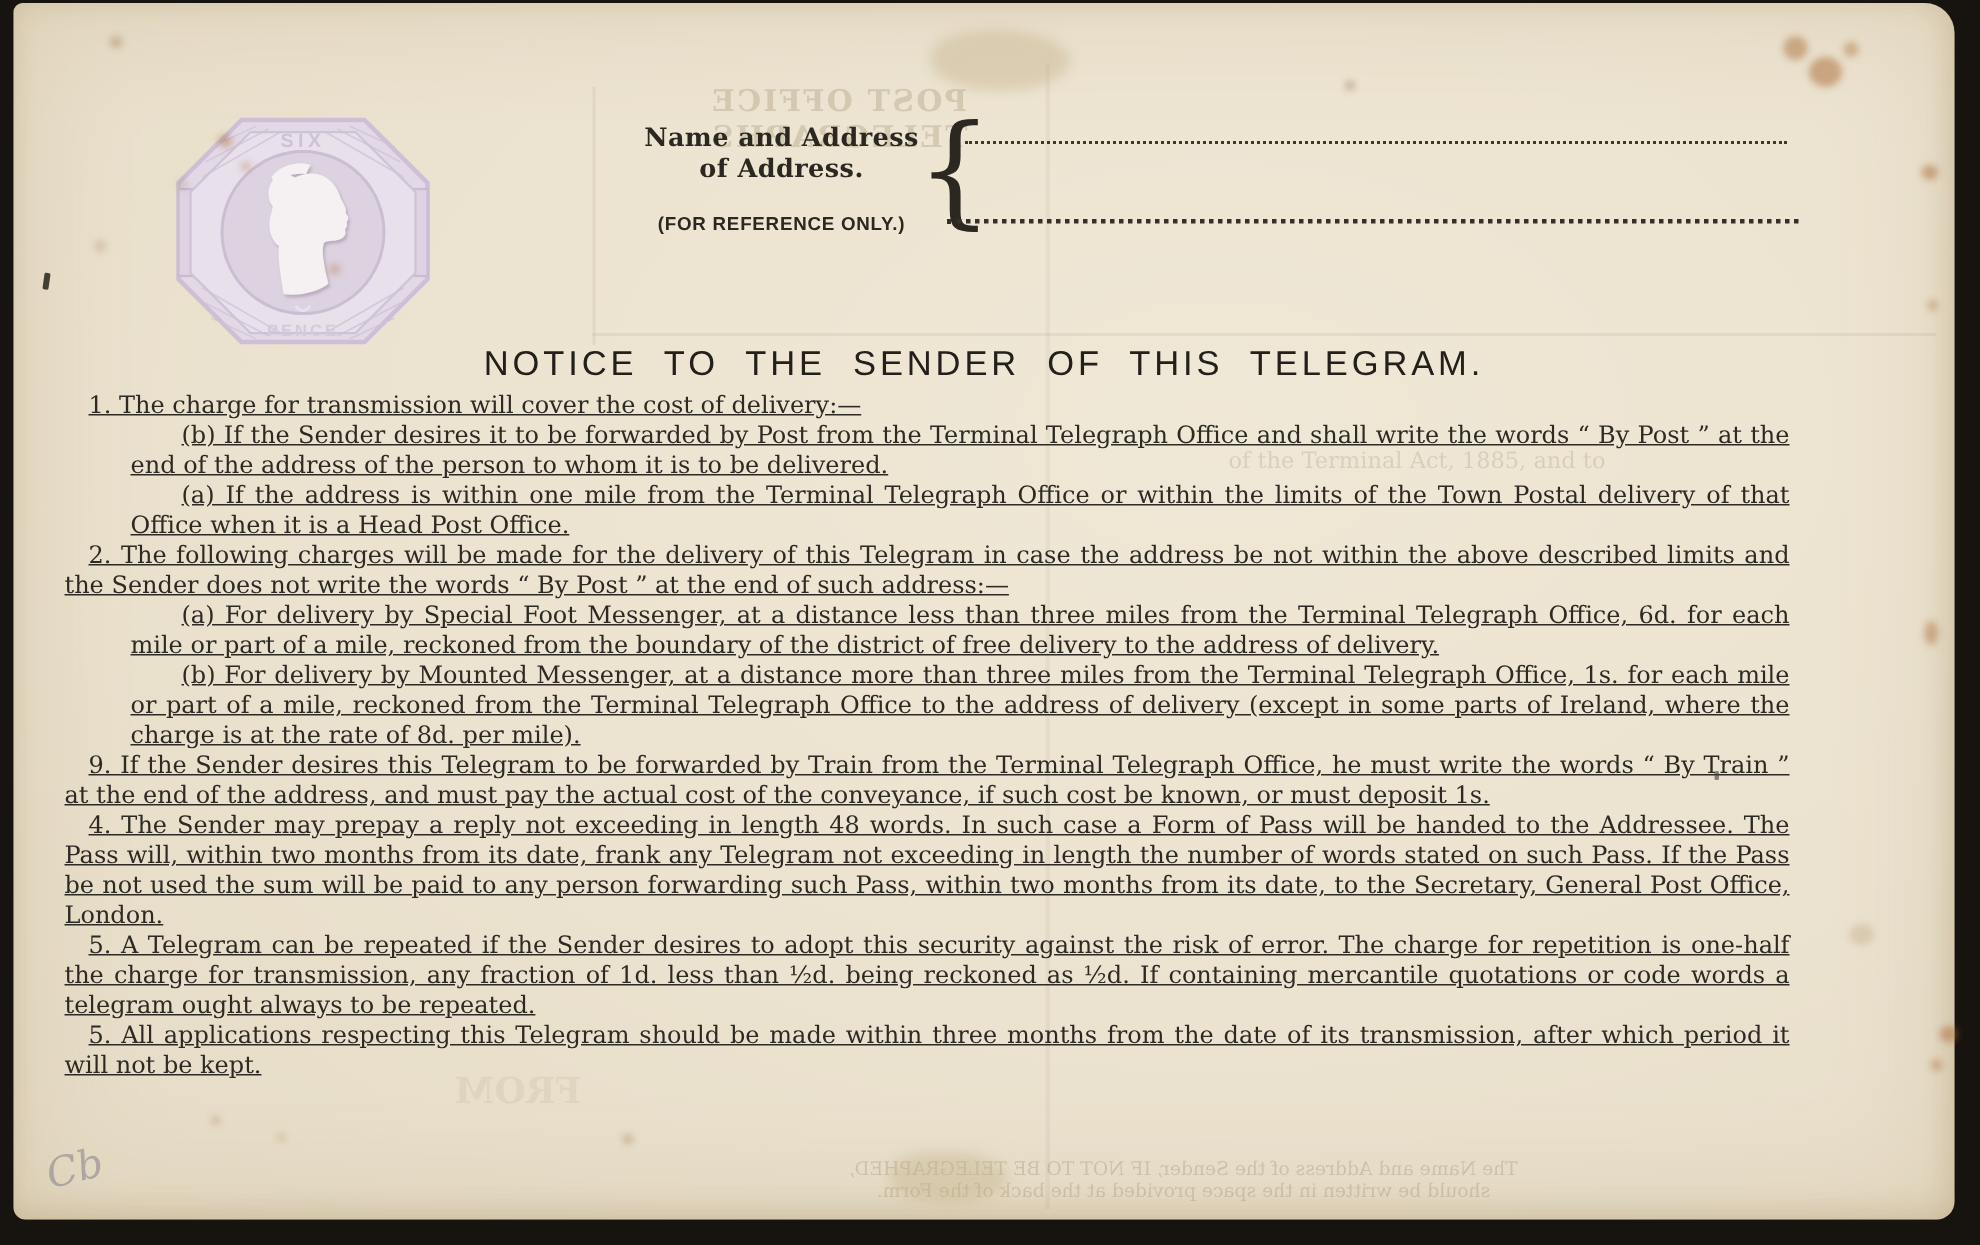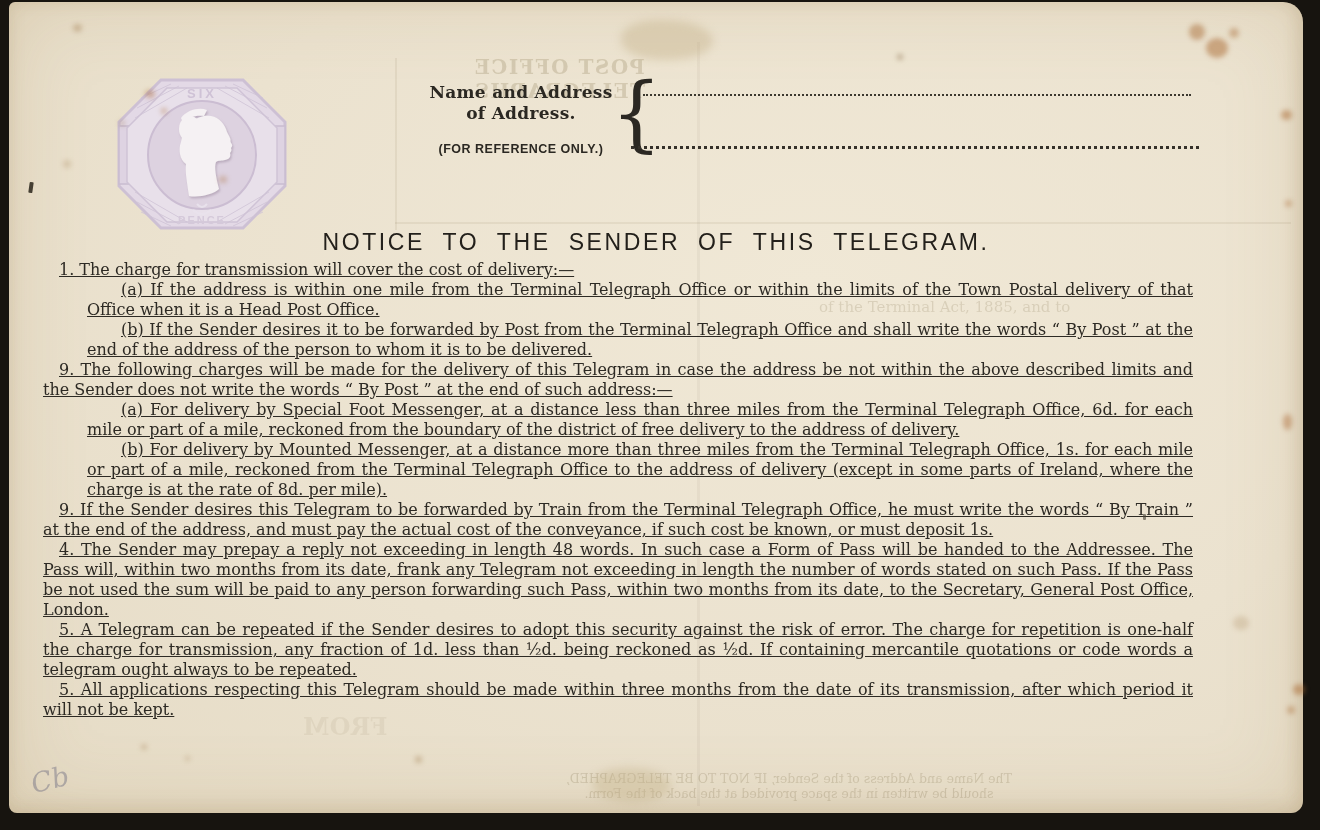--- a/index.html
+++ b/index.html
@@ -125,23 +125,23 @@
     <div class="l3">(FOR REFERENCE ONLY.)</div>
   </div>
   <div class="brace">{</div>
   <div class="dotline dot1"></div>
   <div class="dotline dot2"></div>
 
   <div class="title">NOTICE TO THE SENDER OF THIS TELEGRAM.</div>
 
   <div class="body-text">
     <div class="p-main">1. The charge for transmission will cover the cost of delivery:—</div>
+    <div class="p-sub">(b) If the Sender desires it to be forwarded by Post from the Terminal Telegraph Office and shall write the words “ By Post ” at the end of the address of the person to whom it is to be delivered.</div>
     <div class="p-sub">(a) If the address is within one mile from the Terminal Telegraph Office or within the limits of the Town Postal delivery of that Office when it is a Head Post Office.</div>
-    <div class="p-sub">(b) If the Sender desires it to be forwarded by Post from the Terminal Telegraph Office and shall write the words “ By Post ” at the end of the address of the person to whom it is to be delivered.</div>
-    <div class="p-main">9. The following charges will be made for the delivery of this Telegram in case the address be not within the above described limits and the Sender does not write the words “ By Post ” at the end of such address:—</div>
+    <div class="p-main">2. The following charges will be made for the delivery of this Telegram in case the address be not within the above described limits and the Sender does not write the words “ By Post ” at the end of such address:—</div>
     <div class="p-sub">(a) For delivery by Special Foot Messenger, at a distance less than three miles from the Terminal Telegraph Office, 6d. for each mile or part of a mile, reckoned from the boundary of the district of free delivery to the address of delivery.</div>
     <div class="p-sub">(b) For delivery by Mounted Messenger, at a distance more than three miles from the Terminal Telegraph Office, 1s. for each mile or part of a mile, reckoned from the Terminal Telegraph Office to the address of delivery (except in some parts of Ireland, where the charge is at the rate of 8d. per mile).</div>
     <div class="p-main">9. If the Sender desires this Telegram to be forwarded by Train from the Terminal Telegraph Office, he must write the words “ By Train ” at the end of the address, and must pay the actual cost of the conveyance, if such cost be known, or must deposit 1s.</div>
     <div class="p-main">4. The Sender may prepay a reply not exceeding in length 48 words.  In such case a Form of Pass will be handed to the Addressee.  The Pass will, within two months from its date, frank any Telegram not exceeding in length the number of words stated on such Pass.  If the Pass be not used the sum will be paid to any person forwarding such Pass, within two months from its date, to the Secretary, General Post Office, London.</div>
     <div class="p-main">5. A Telegram can be repeated if the Sender desires to adopt this security against the risk of error.  The charge for repetition is one-half the charge for transmission, any fraction of 1d. less than ½d. being reckoned as ½d.  If containing mercantile quotations or code words a telegram ought always to be repeated.</div>
     <div class="p-main">5. All applications respecting this Telegram should be made within three months from the date of its transmission, after which period it will not be kept.</div>
   </div>
 
   <div class="pencil">Cb</div>
 

